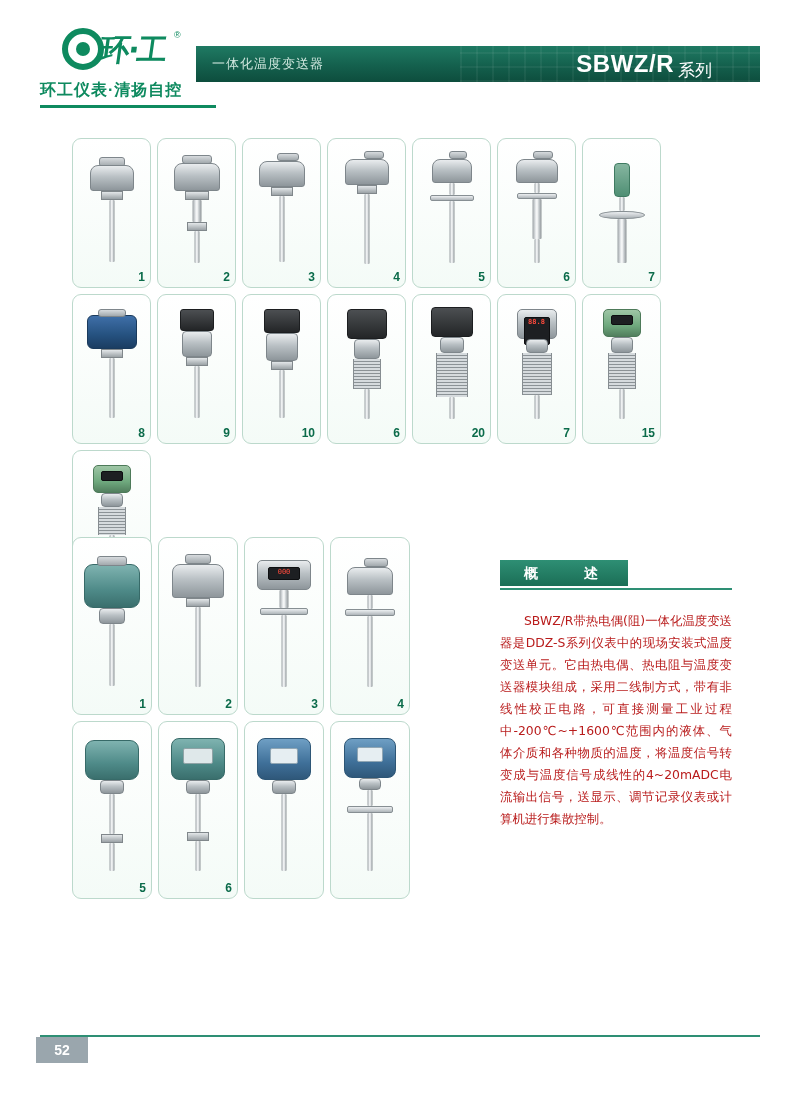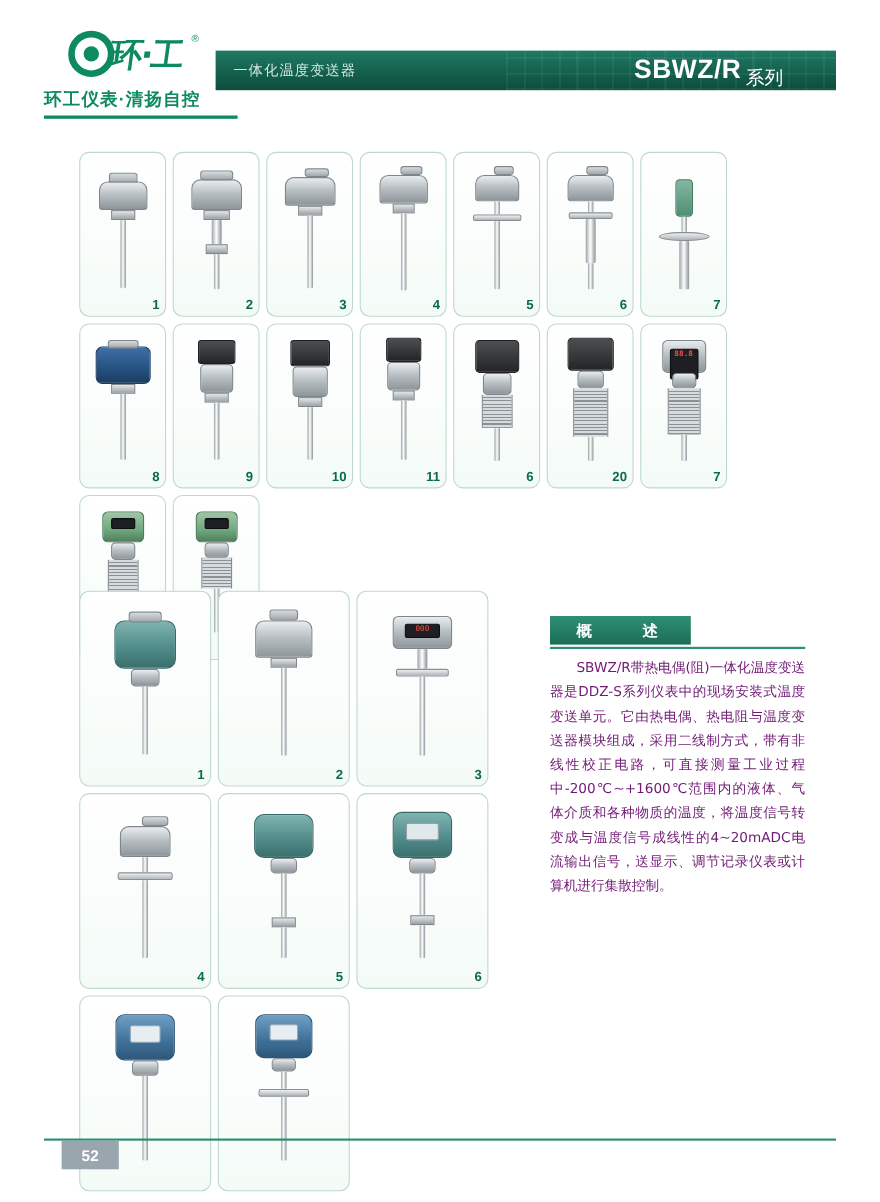--- a/index.html
+++ b/index.html
@@ -200,21 +200,21 @@
   }
   .cell .num {
     position: absolute;
     right: 5px;
     bottom: 3px;
     font-size: 12px;
     font-weight: bold;
     color: #0b6b4a;
   }
   .cell.big {
-    width: 120px;
+    width: 80px;
     height: 178px;
   }
 
   
   .dev {
     position: absolute;
     left: 0;
     right: 0;
     top: 0;
     bottom: 0;
@@ -341,24 +341,24 @@
   .overview-head:after {
     content: "";
     position: absolute;
     left: 0;
     bottom: -4px;
     width: 232px;
     height: 2px;
     background: #2e8f74;
   }
   .overview-body {
-    margin-top: 10px;
+    margin-top: 24px;
     font-size: 12.4px;
     line-height: 22px;
-    color: #701a75;
+    color: #b91c1c;
     text-align: justify;
     text-indent: 24px;
     font-family: "DejaVu Sans", sans-serif;
   }
 
   
   .footer {
     position: absolute;
     left: 0;
     bottom: 28px;
@@ -368,21 +368,21 @@
   .footer-rule {
     position: absolute;
     left: 40px;
     top: 0;
     width: 720px;
     height: 2px;
     background: #2e8f74;
   }
   .page-num {
     position: absolute;
-    left: 56px;
+    left: 36px;
     top: 2px;
     width: 52px;
     height: 26px;
     background: #9aa6ad;
     color: #ffffff;
     font-size: 14px;
     font-weight: bold;
     text-align: center;
     line-height: 26px;
   }
@@ -524,29 +524,20 @@
       <div class="cell">
         <div class="dev">
           <div class="black-conn" style="top:14px;width:36px;height:24px;"></div>
           <div class="head" style="top:38px;width:32px;height:28px;"></div>
           <div class="hex" style="top:66px;width:22px;"></div>
           <div class="stem thin" style="top:75px;height:48px;"></div>
         </div>
         <div class="num">10</div>
       </div>
 
-      <div class="cell">
-        <div class="dev">
-          <div class="black-conn" style="top:12px;width:32px;height:22px;"></div>
-          <div class="head" style="top:34px;width:30px;height:26px;"></div>
-          <div class="hex" style="top:60px;width:20px;"></div>
-          <div class="stem thin" style="top:69px;height:54px;"></div>
-        </div>
-        <div class="num">11</div>
-      </div>
 
       <div class="cell">
         <div class="dev">
           <div class="black-conn" style="top:14px;width:40px;height:30px;border-radius:4px;"></div>
           <div class="head" style="top:44px;width:26px;height:20px;"></div>
           <div class="fins" style="top:64px;width:26px;height:30px;"></div>
           <div class="stem thin" style="top:94px;height:30px;"></div>
         </div>
         <div class="num">6</div>
       </div>

